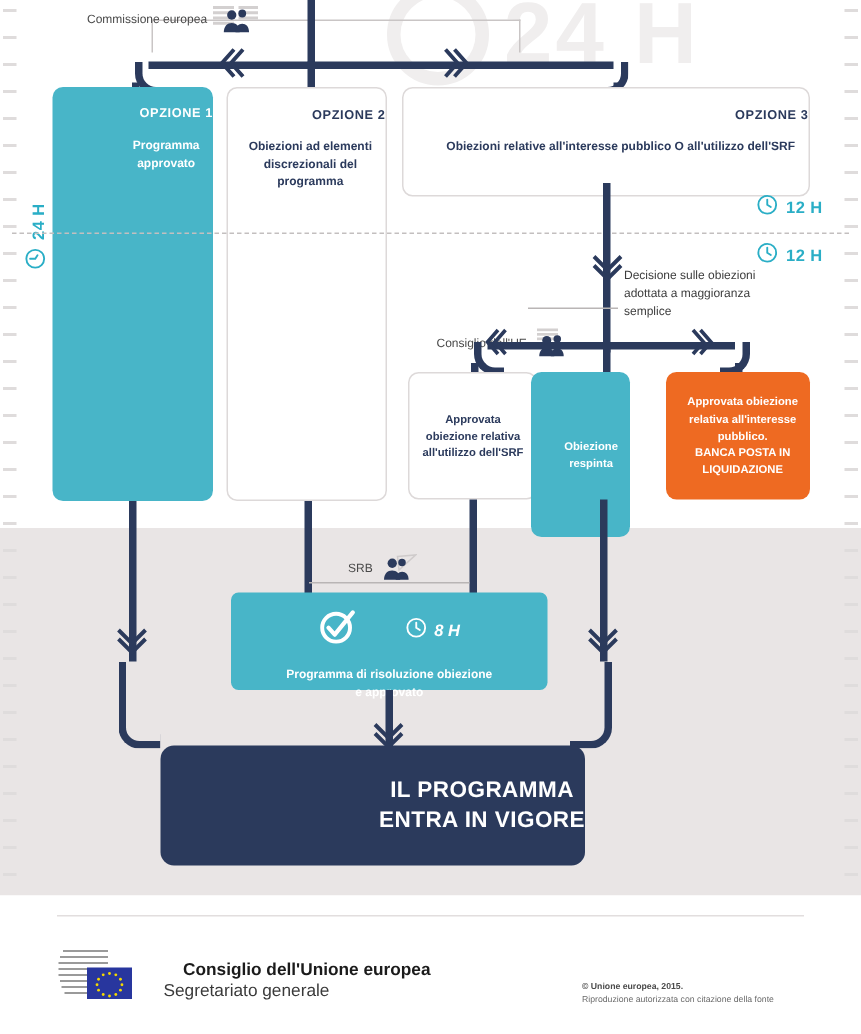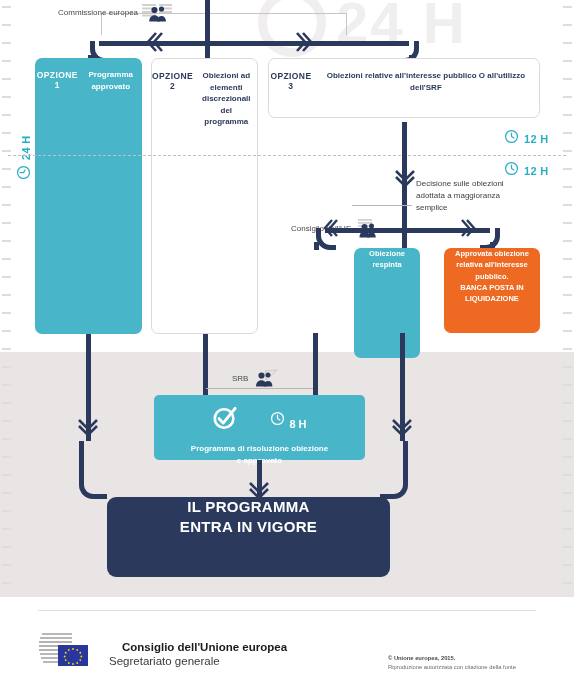--- a/index.html
+++ b/index.html
@@ -75,21 +75,21 @@
     position: absolute; border: 1px solid #c9c5c5; border-bottom: none;
   }
 
   
   .chev { position: absolute; }
   .chev svg { display: block; }
 
   
   .card {
     position: absolute; border-radius: 7px;
-    display: flex; flex-direction: row; align-items: flex-start;
+    display: flex; flex-direction: column; align-items: flex-end;
     text-align: center;
   }
   .card.white { background: #ffffff; border: 1px solid #ddd9d9; }
   .card.teal  { background: #48b5c8; }
   .card.orange{ background: #ee6a22; }
   .card.navy  { background: #2b3a5c; border-radius: 9px; }
 
   .opt-title {
     font-size: 8.5px; font-weight: bold; letter-spacing: .4px;
     margin-top: 12px;
@@ -146,21 +146,21 @@
     display: flex; flex-direction: column; align-items: center;
   }
   .srb-icons {
     display: flex; align-items: center; gap: 32px; margin-top: 10px;
   }
   .srb-text {
     color: #ffffff; font-size: 8px; font-weight: bold; line-height: 1.5;
     text-align: center; margin-top: 8px;
   }
   .check-ico { width: 26px; height: 26px; }
-  .clock8 { display: flex; align-items: flex-end; gap: 4px; color:#ffffff; }
+  .clock8 { display: flex; align-items: center; gap: 4px; color:#ffffff;font-style:italic; }
   .clock8 .cb-text { font-size: 11px; font-weight: bold; color:#ffffff; }
   .clock8 .clock-ico { width: 15px; height: 15px; }
 
   
   .final-text {
     color: #ffffff; font-size: 15px; font-weight: bold; line-height: 1.35;
     text-align: center; letter-spacing: .3px;
   }
 
   
@@ -327,21 +327,21 @@
 
   <div class="card white" style="left:151px; top:58px; width:107px; height:276px;">
     <div class="opt-title dark">OPZIONE 2</div>
     <div class="opt-body dark">
       <div>Obiezioni ad elementi</div>
       <div>discrezionali del</div>
       <div>programma</div>
     </div>
   </div>
 
-  <div class="card white" style="left:268px; top:58px; width:272px; height:60px;">
+  <div class="card white" style="left:268px; top:58px; width:272px; height:73px;">
     <div class="opt-title dark">OPZIONE 3</div>
     <div class="opt-body dark">Obiezioni relative all'interesse pubblico O all'utilizzo dell'SRF</div>
   </div>
 
   <div class="clockbadge vertical" style="left:16px; top:180px;">
     <span>
       <svg class="clock-ico" viewBox="0 0 24 24">
         <circle cx="12" cy="12" r="9.5" fill="none" stroke="#2aaec6" stroke-width="2"></circle>
         <path d="M12 6.5 V12 L15.8 14.4" fill="none" stroke="#2aaec6" stroke-width="2" stroke-linecap="round"></path>
       </svg>
@@ -419,20 +419,27 @@
       <path d="M17 3 L10 11 L17 19" fill="none" stroke="#2b3a5c" stroke-width="2.4"></path>
     </svg>
   </div>
   <div class="chev" style="left:459px; top:217px;">
     <svg width="20" height="22" viewBox="0 0 20 22">
       <path d="M3 3 L10 11 L3 19" fill="none" stroke="#2b3a5c" stroke-width="2.4"></path>
       <path d="M8 3 L15 11 L8 19" fill="none" stroke="#2b3a5c" stroke-width="2.4"></path>
     </svg>
   </div>
 
+  <div class="card white center-mid" style="left:272px; top:248px; width:86px; height:85px;">
+    <div class="res-body dark">
+      <div>Approvata</div>
+      <div>obiezione relativa</div>
+      <div>all'utilizzo dell'SRF</div>
+    </div>
+  </div>
 
   <div class="card teal center-mid" style="left:354px; top:248px; width:66px; height:110px;">
     <div class="res-body light">
       <div>Obiezione</div>
       <div>respinta</div>
     </div>
   </div>
 
   <div class="card orange center-mid" style="left:444px; top:248px; width:96px; height:85px;">
     <div class="res-body light">

